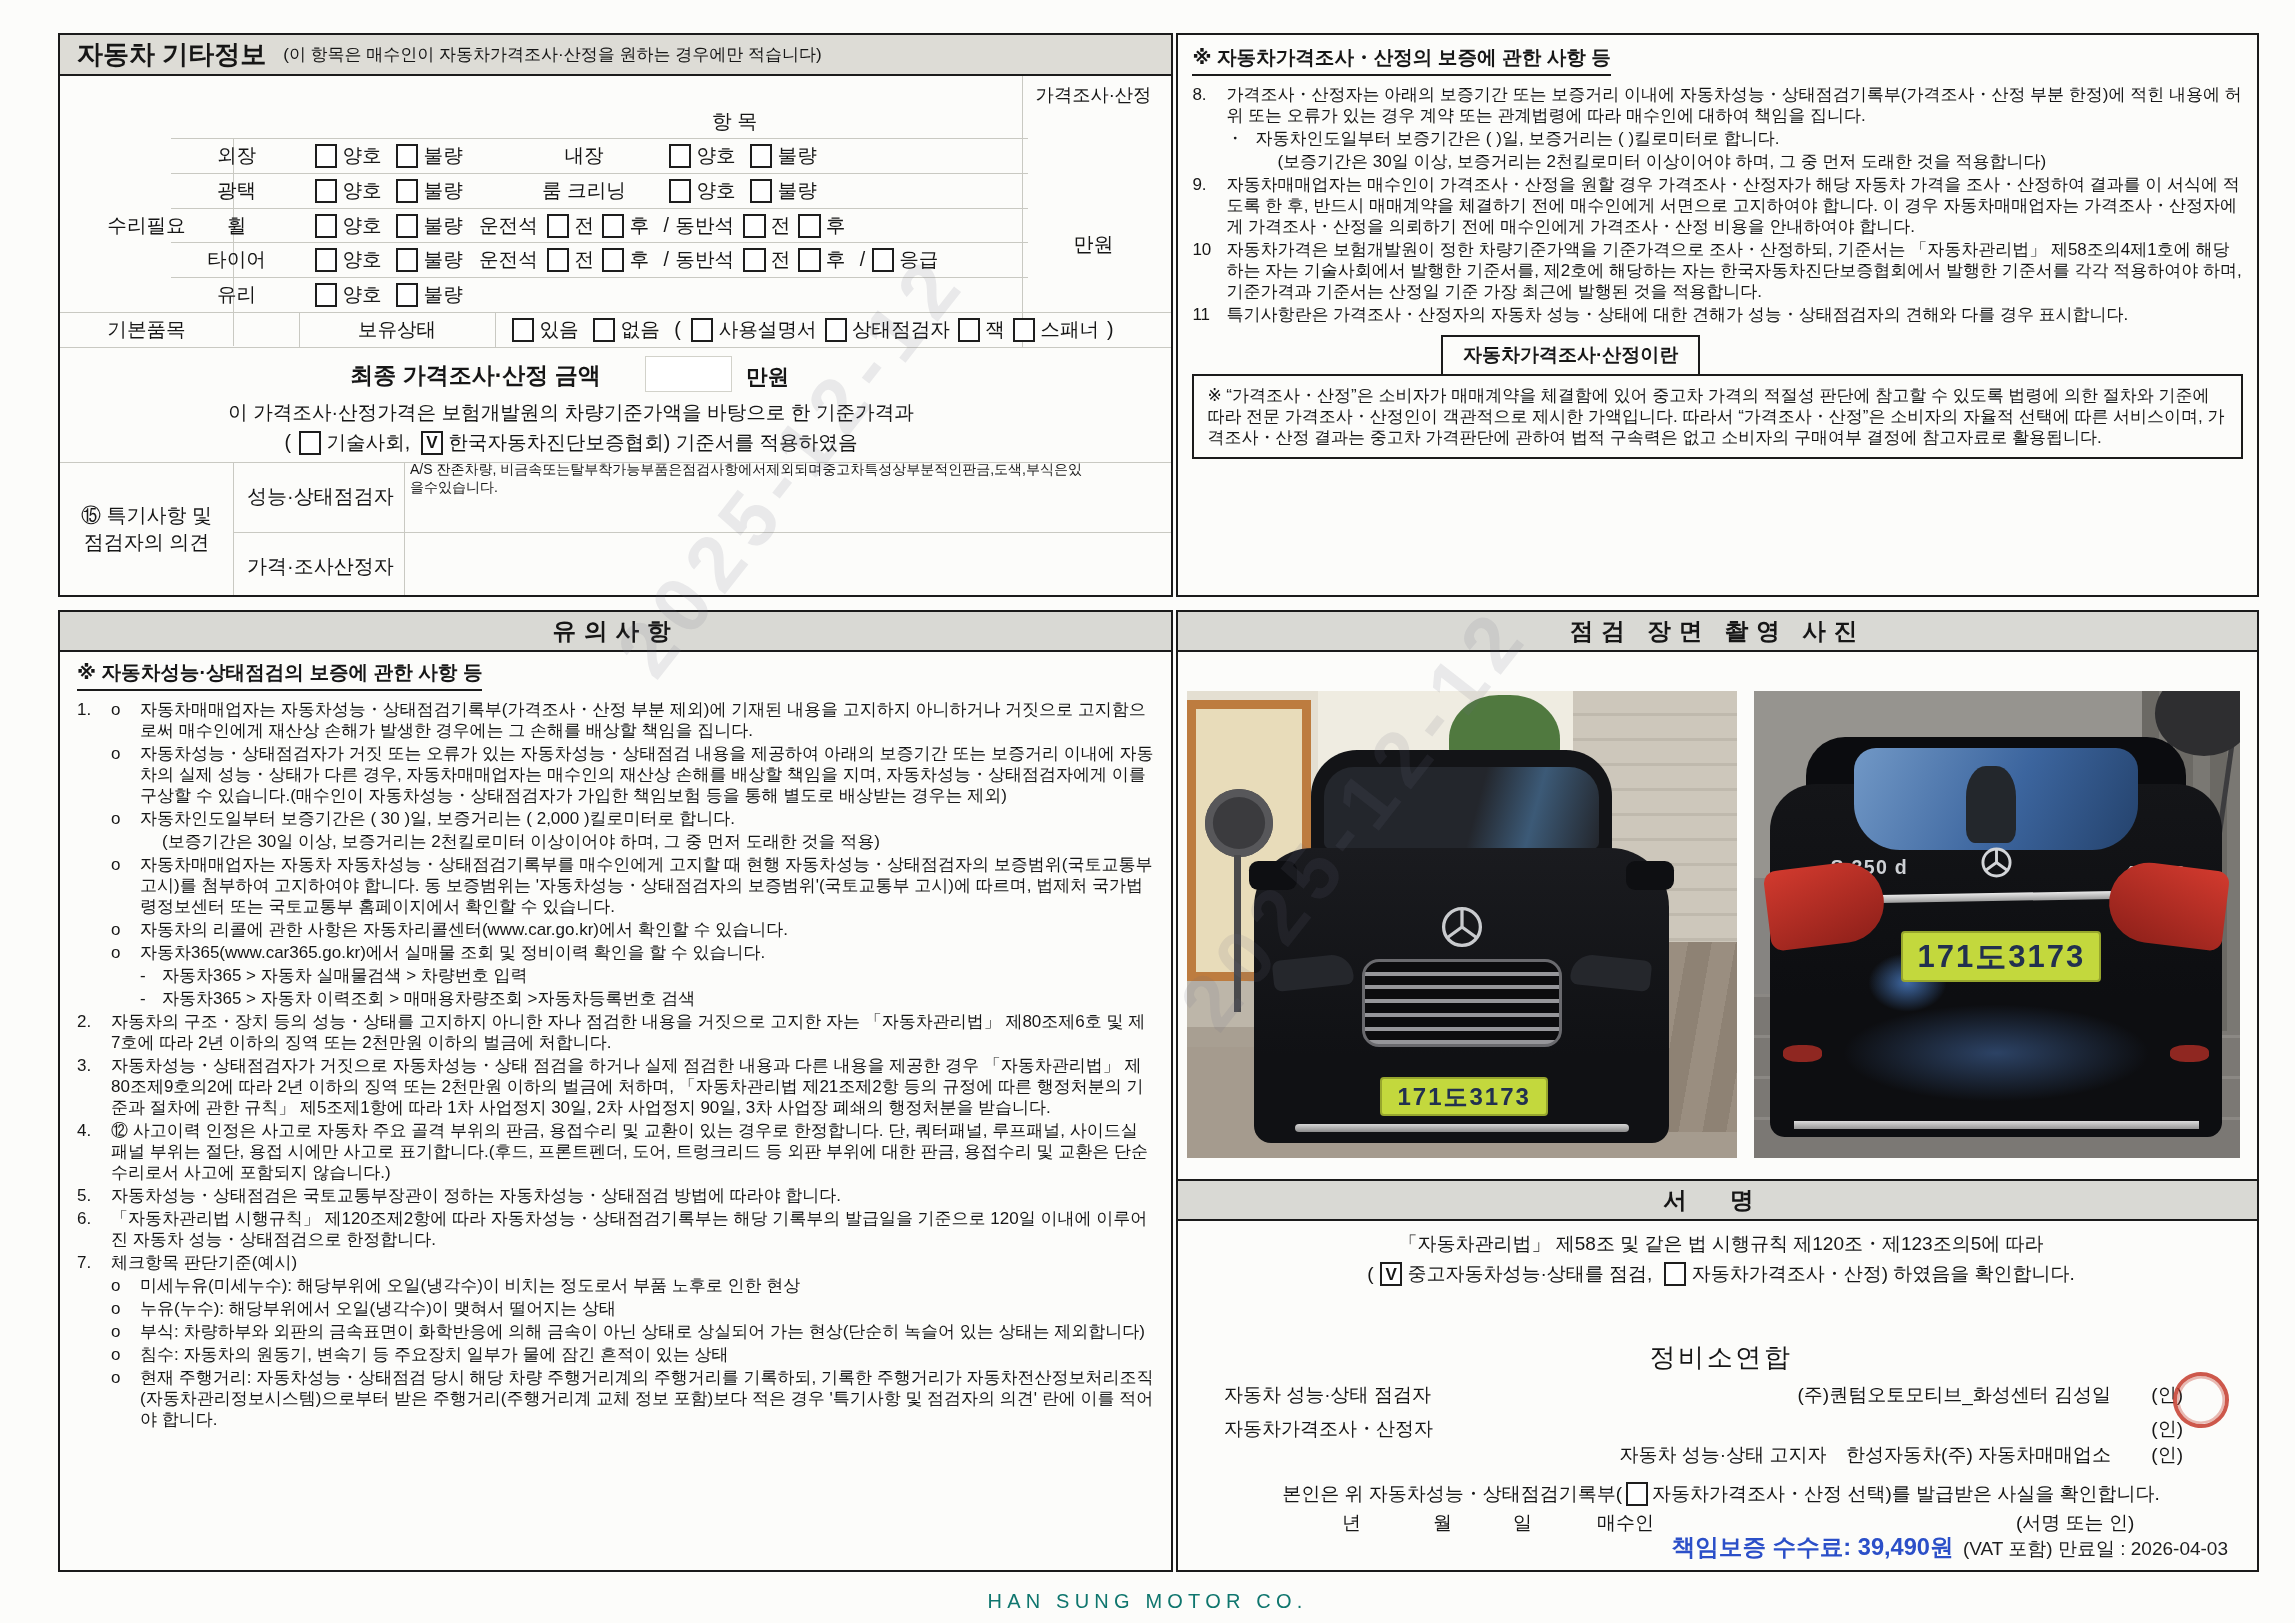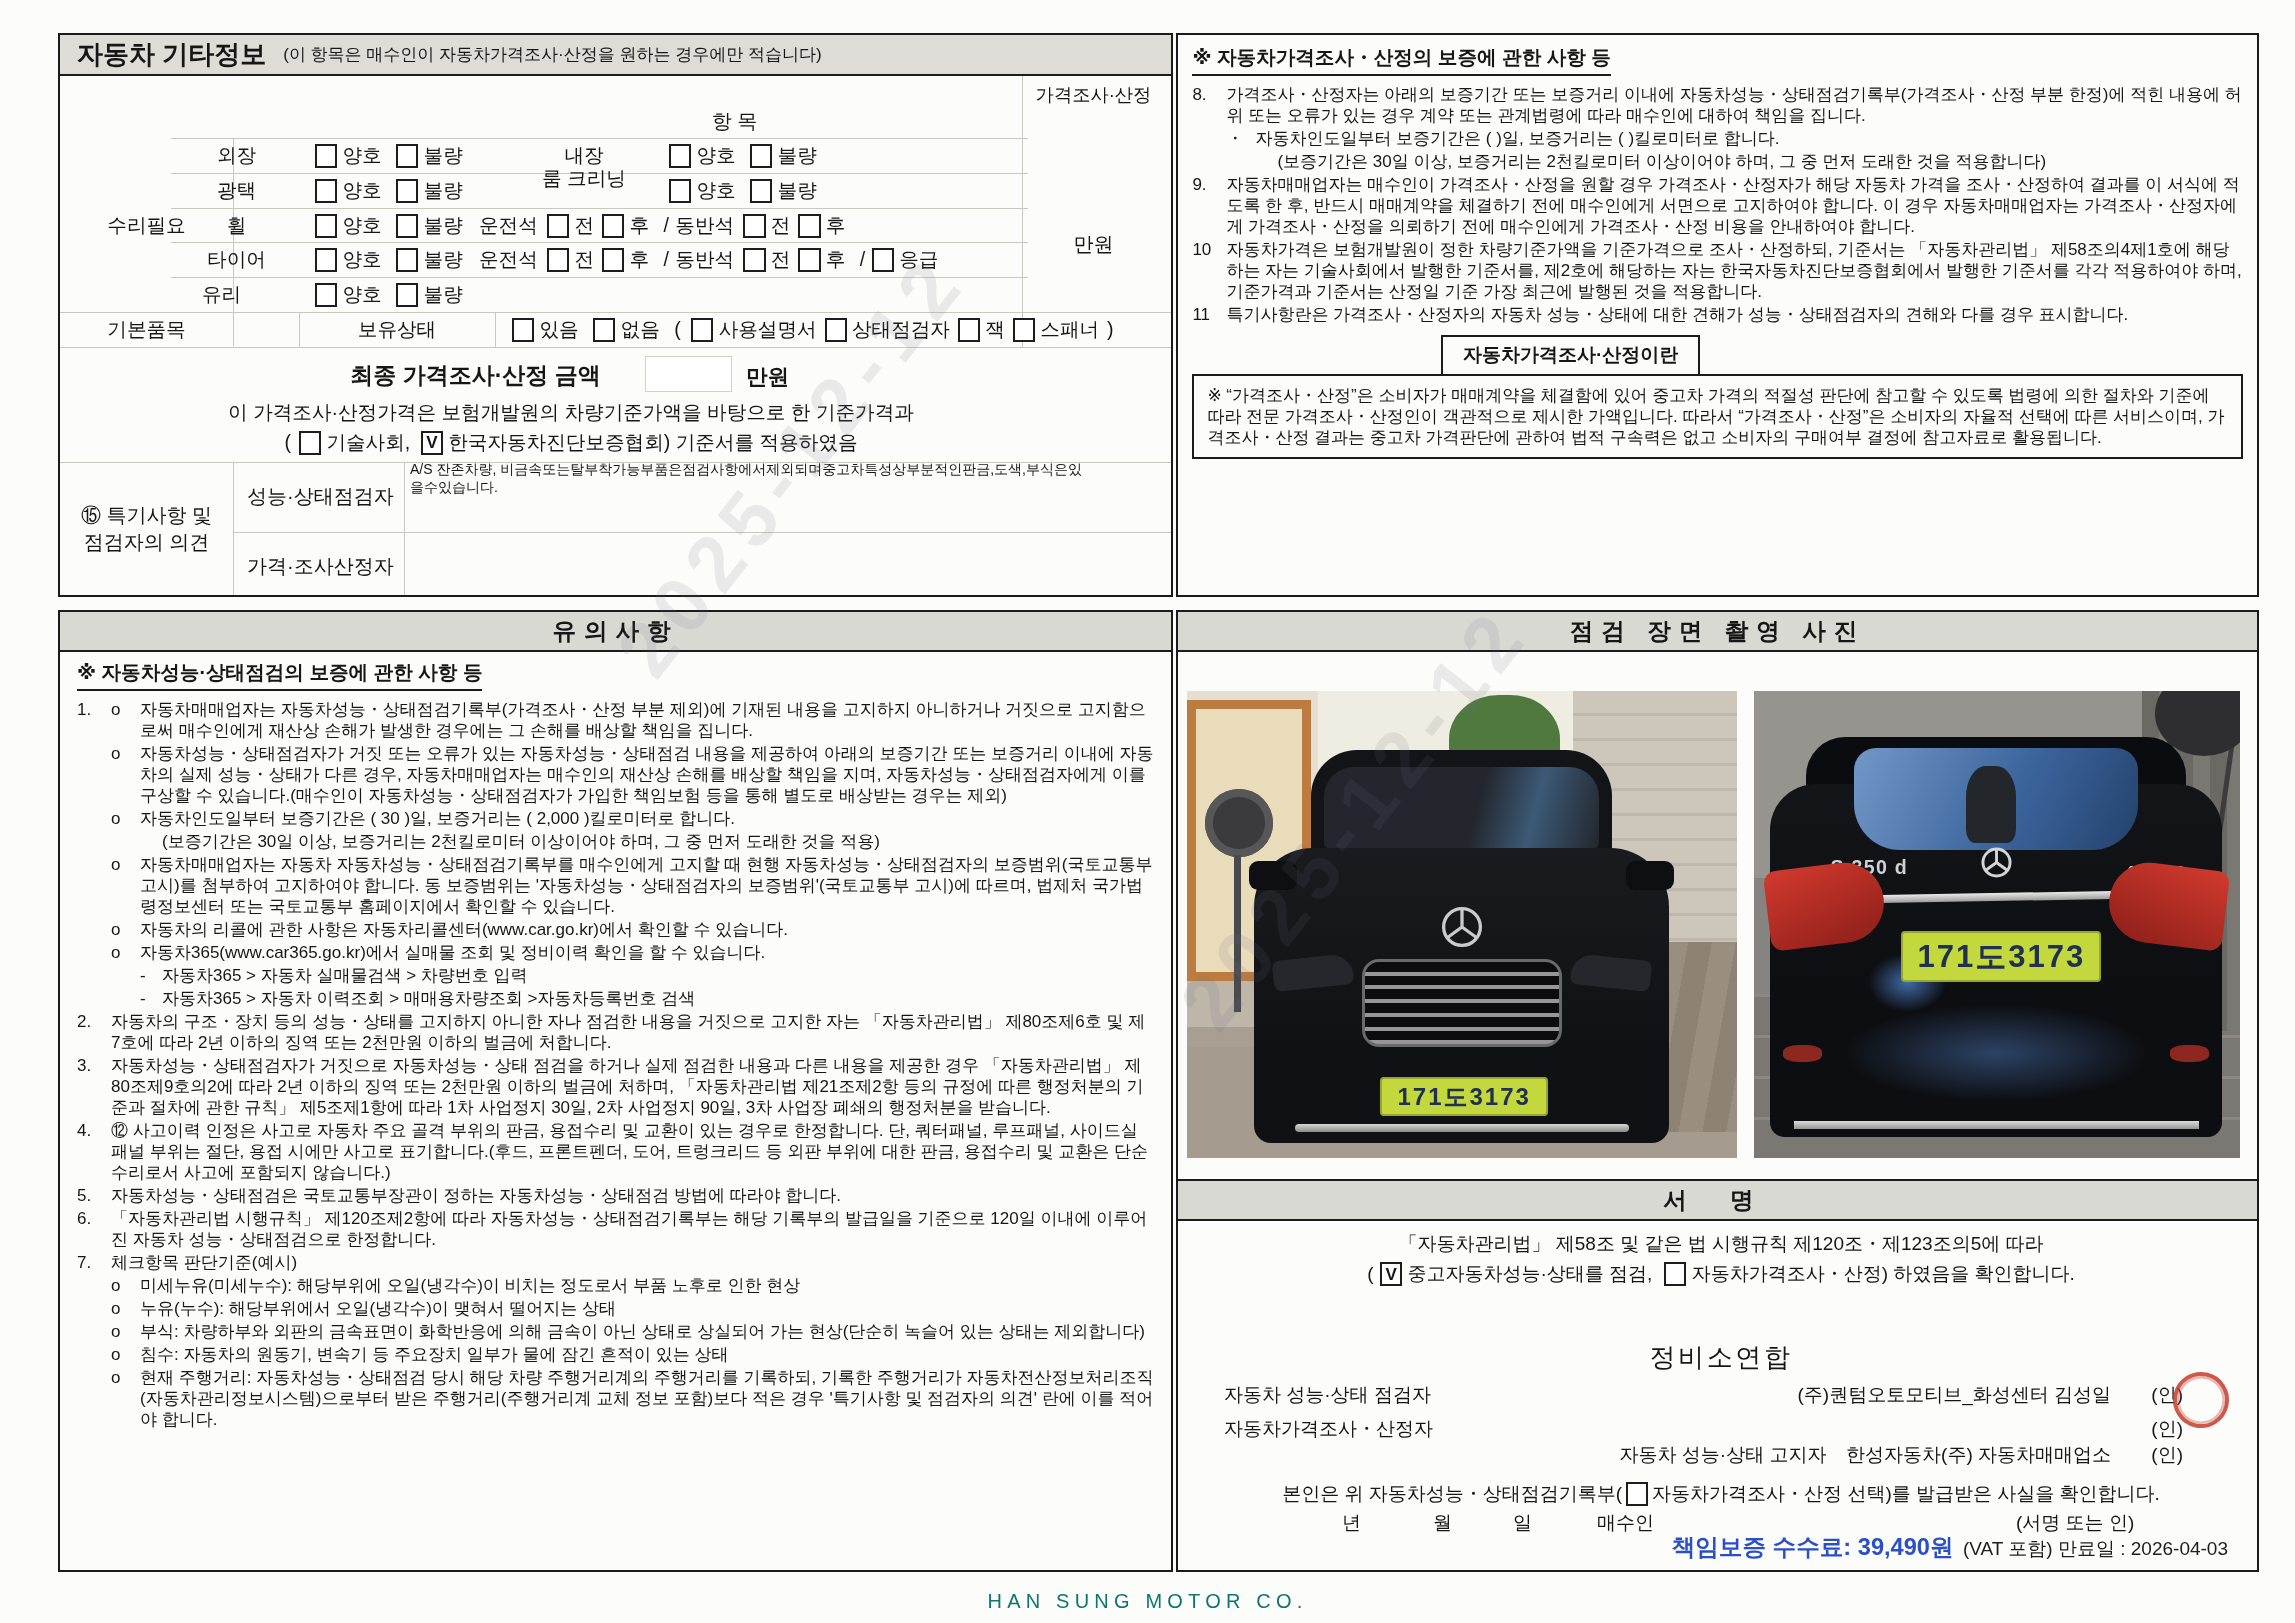--- a/index.html
+++ b/index.html
@@ -149,21 +149,21 @@
     <div class="cell lbl30" style="left:255px;top:138px;">
       <span class="opt">
           <span class="cb"></span>
           <span>양호</span>
         </span>
       <span class="opt">
           <span class="cb"></span>
           <span>불량</span>
         </span>
     </div>
-    <div class="cell ctr lbl30" style="left:452px;width:144px;top:126px;">
+    <div class="cell ctr lbl30" style="left:452px;width:144px;top:138px;">
         <span>룸 크리닝</span>
       </div>
     <div class="cell lbl30" style="left:609px;top:138px;">
       <span class="opt">
           <span class="cb"></span>
           <span>양호</span>
         </span>
       <span class="opt">
           <span class="cb"></span>
           <span>불량</span>
@@ -238,21 +238,21 @@
           <span class="cb"></span>
           <span>후</span>
         </span>
       <span style="margin:0 6.5px;">/</span>
       <span class="opt tight">
           <span class="cb"></span>
           <span>응급</span>
         </span>
     </div>
 
-    <div class="cell ctr lbl30" style="left:96px;width:131px;top:242px;">
+    <div class="cell ctr lbl30" style="left:111px;width:131px;top:242px;">
         <span>유리</span>
       </div>
     <div class="cell lbl30" style="left:255px;top:242px;">
       <span class="opt">
           <span class="cb"></span>
           <span>양호</span>
         </span>
       <span class="opt">
           <span class="cb"></span>
           <span>불량</span>

